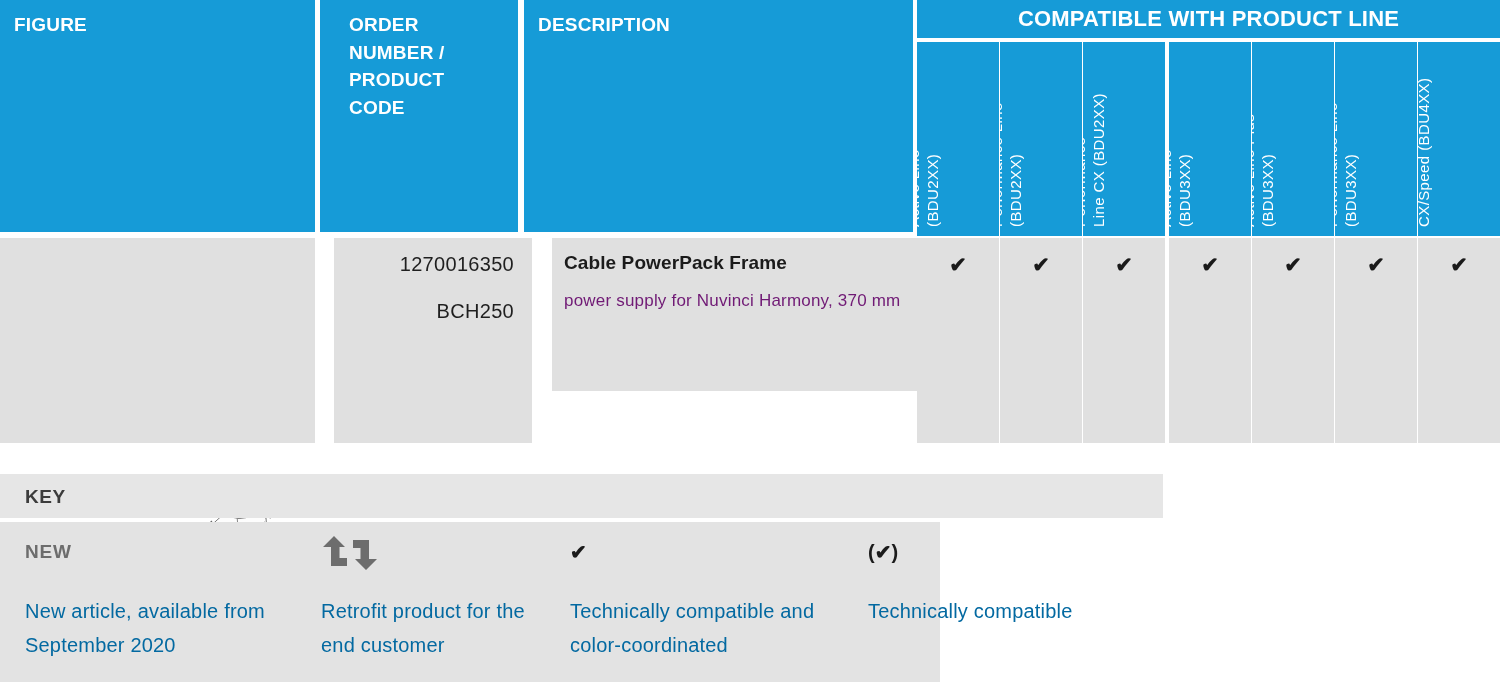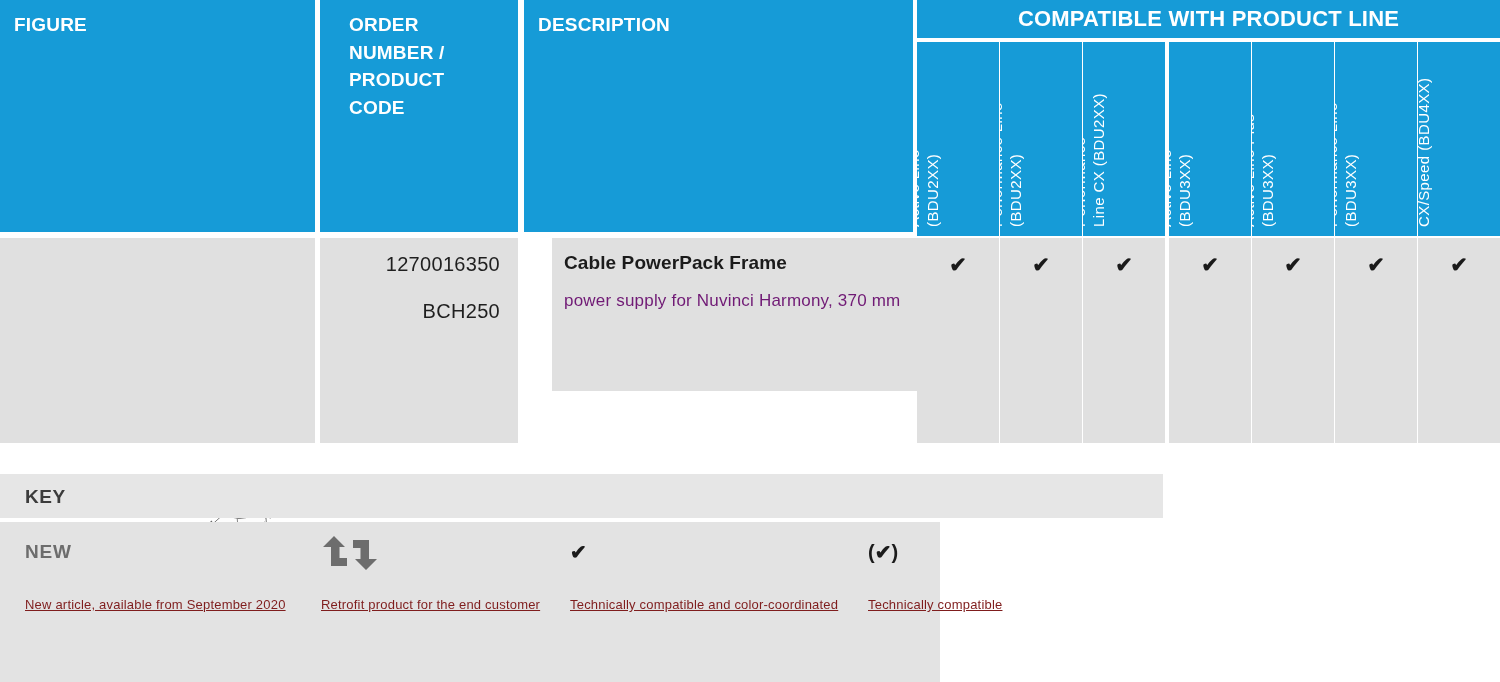--- a/index.html
+++ b/index.html
@@ -76,21 +76,21 @@
     font-size: 15px;
     line-height: 19px;
     letter-spacing: 0.4px;
     text-align: left;
   }
   .vcol .vshift1 { margin-left: -16px; }
   .vcol .vshift2 { margin-left: -26px; }
 
   
   .row-figure  { left: 0px;   top: 238px; width: 315px; height: 205px; }
-  .row-order   { left: 320px; top: 238px; width: 198px; height: 205px; }
+  .row-order   { left: 334px; top: 238px; width: 198px; height: 205px; }
   .row-desc    { left: 552px; top: 238px; width: 389px; height: 153px; }
 
   .order-num {
     display: block;
     text-align: right;
     color: #1f1f1f;
     font-size: 20px;
     padding: 15px 18px 0 0;
     letter-spacing: 0.3px;
   }
@@ -174,26 +174,25 @@
     font-weight: bold;
     line-height: 1;
   }
   .key-sym.newtag {
     color: #6d6d6d;
     font-size: 19px;
     letter-spacing: 0.8px;
   }
   .key-txt {
     display: block;
-    color: #7f1d1d;
-    font-size: 13px;
+    color: #0369a1;
+    font-size: 20px;
     line-height: 1.7;
     padding-top: 8px;
     letter-spacing: 0.2px;
-    text-decoration: underline;
   }
   .retro-icon { display: block; padding-top: 14px; height: 50px; }
 </style>
 </head>
 <body>
 
 <div class="page">
 
   <div class="ptable">
 

